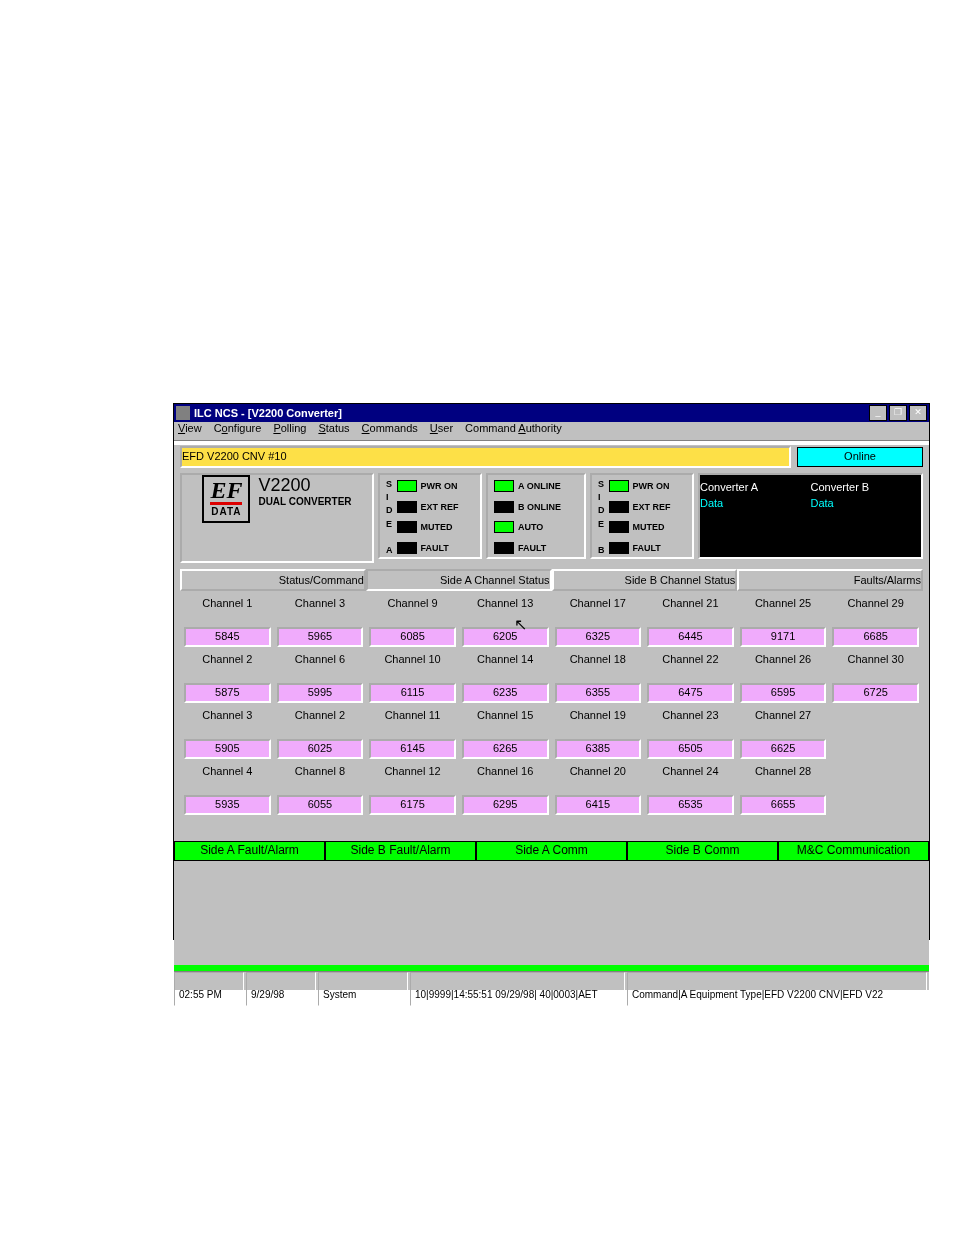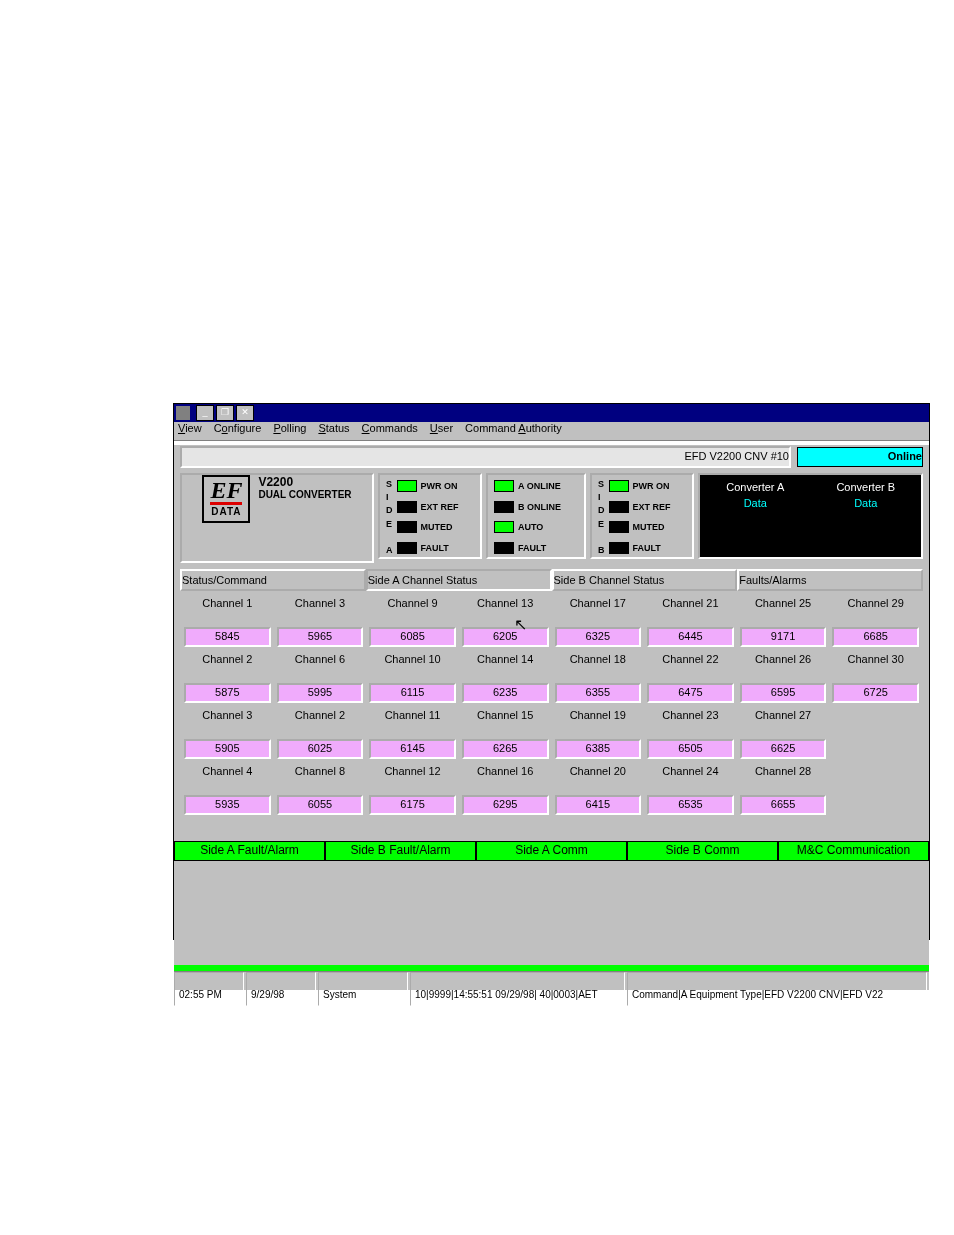--- a/index.html
+++ b/index.html
@@ -8,61 +8,62 @@
   .titlebar{height:18px;background:#000080;color:#fff;display:flex;align-items:center;padding:0 2px}
   .titlebar .icon{width:14px;height:14px;background:#808080;margin-right:4px}
   .titlebar .title{flex:1;font-weight:700}
   .winbtns{display:flex}
   .winbtn{width:16px;height:14px;margin-left:2px;background:#c0c0c0;border:1px solid #000;font-size:9px;line-height:12px;text-align:center}
   .menubar{height:18px;background:#c0c0c0;display:flex;align-items:flex-start;padding:0 4px;border-bottom:1px solid #808080}
   .menubar span{margin-right:12px;cursor:default}
   .menubar span u{text-decoration:underline}
   .client{background:#c0c0c0}
   .devbar{height:24px;display:flex;align-items:center;margin:4px 6px}
-  .dev-title-box{flex:1;height:18px;border:2px inset #fff;background:#e5e5e5;text-align:right;line-height:16px}
-  .online-box{width:124px;height:18px;margin-left:6px;background:#00ffff;border:1px solid #000;text-align:right;font-weight:700;line-height:16px}
+  .dev-title-box{flex:1;height:18px;border:2px inset #fff;background:#fde047;text-align:left;line-height:16px}
+  .online-box{width:124px;height:18px;margin-left:6px;background:#00ffff;border:1px solid #000;text-align:center;font-weight:400;line-height:16px}
   .panel-row{display:flex;margin:4px 6px}
   .logo-box{width:190px;height:86px;border:2px inset #fff;background:#c0c0c0;display:flex;align-items:flex-start;justify-content:center}
   .logo{border:2px solid #000;padding:4px 6px;text-align:center}
   .logo .ef{font-family:"Times New Roman",serif;font-weight:700;font-style:italic;font-size:24px;line-height:18px}
   .logo .data{font-family:Arial,sans-serif;font-weight:900;font-size:10px;border-top:3px solid #d00;margin-top:3px;padding-top:1px;letter-spacing:1px}
   .logo-txt{margin-left:8px}
-  .logo-txt .name{font-weight:700;font-size:12px}
+  .logo-txt .name{font-weight:400;font-size:18px}
   .logo-txt .sub{font-weight:700;font-size:10px}
   .led-box{border:2px inset #fff;background:#c0c0c0;padding:4px 6px;margin-left:4px;height:86px;box-sizing:border-box}
   .side-col{font-size:9px;font-weight:700;display:flex;flex-direction:column;justify-content:space-between;height:76px;margin-right:4px;float:left}
   .led-rows{display:flex;flex-direction:column;justify-content:space-between;height:76px}
   .led-row{display:flex;align-items:center;margin:1px 0;font-size:9px;font-weight:700}
   .led{width:18px;height:10px;border:1px solid #000;margin-right:4px}
   .on{background:#00ff00}.off{background:#000}
   .conv-box{flex:1;margin-left:4px;background:#000;border:2px inset #fff;height:86px;box-sizing:border-box;display:flex;color:#fff}
-  .conv-half{flex:1;text-align:center;padding-top:6px;font-size:11px}
+  .conv-half{flex:1;text-align:left;padding-top:6px;font-size:11px}
   .conv-half .d{color:#00ffff;margin-top:4px}
   .tabs{display:flex;margin:6px 6px 2px}
-  .tab{flex:1;text-align:left;height:18px;line-height:18px;border:2px outset #fff;background:#c0c0c0;font-size:11px;cursor:default}
+  .tab{flex:1;text-align:right;height:18px;line-height:18px;border:2px outset #fff;background:#c0c0c0;font-size:11px;cursor:default}
   .tab.active{border:2px inset #fff}
   .chgrid{margin:6px 10px;display:grid;grid-template-columns:repeat(8,1fr);grid-auto-rows:auto;column-gap:6px;row-gap:6px}
   .chcell{}
   .chcell .lbl{font-size:11px;text-align:center}
   .chcell .val{height:16px;border:2px inset #fff;background:#f0abfc;text-align:center;line-height:14px;margin-top:18px}
   .greenbar{display:flex;margin-top:26px}
   .greenbar .gb{flex:1;background:#00ff00;border:1px solid #000;height:18px;line-height:16px;text-align:center;font-size:12px}
   .greenstrip{height:6px;background:#00ff00;margin-top:104px}
   .status{height:18px;background:#c0c0c0;border-top:1px solid #808080;display:flex;font-size:10px}
   .status .cell{border:1px inset #fff;padding:16px 4px;margin-right:2px;white-space:nowrap}
   .cursor{position:absolute;left:340px;top:211px;font-size:16px;pointer-events:none}
 </style>
 </head>
 <body>
 
 <div class="page">
   <div class="embed">
 
     <div class="titlebar">
       <div class="icon"></div>
+      <div class="title">ILC NCS - [V2200 Converter]</div>
       <div class="winbtns">
         <div class="winbtn">_</div>
         <div class="winbtn">❐</div>
         <div class="winbtn">✕</div>
       </div>
     </div>
 
     <div class="menubar">
       <span><u>V</u>iew</span>
       <span>C<u>o</u>nfigure</span>

